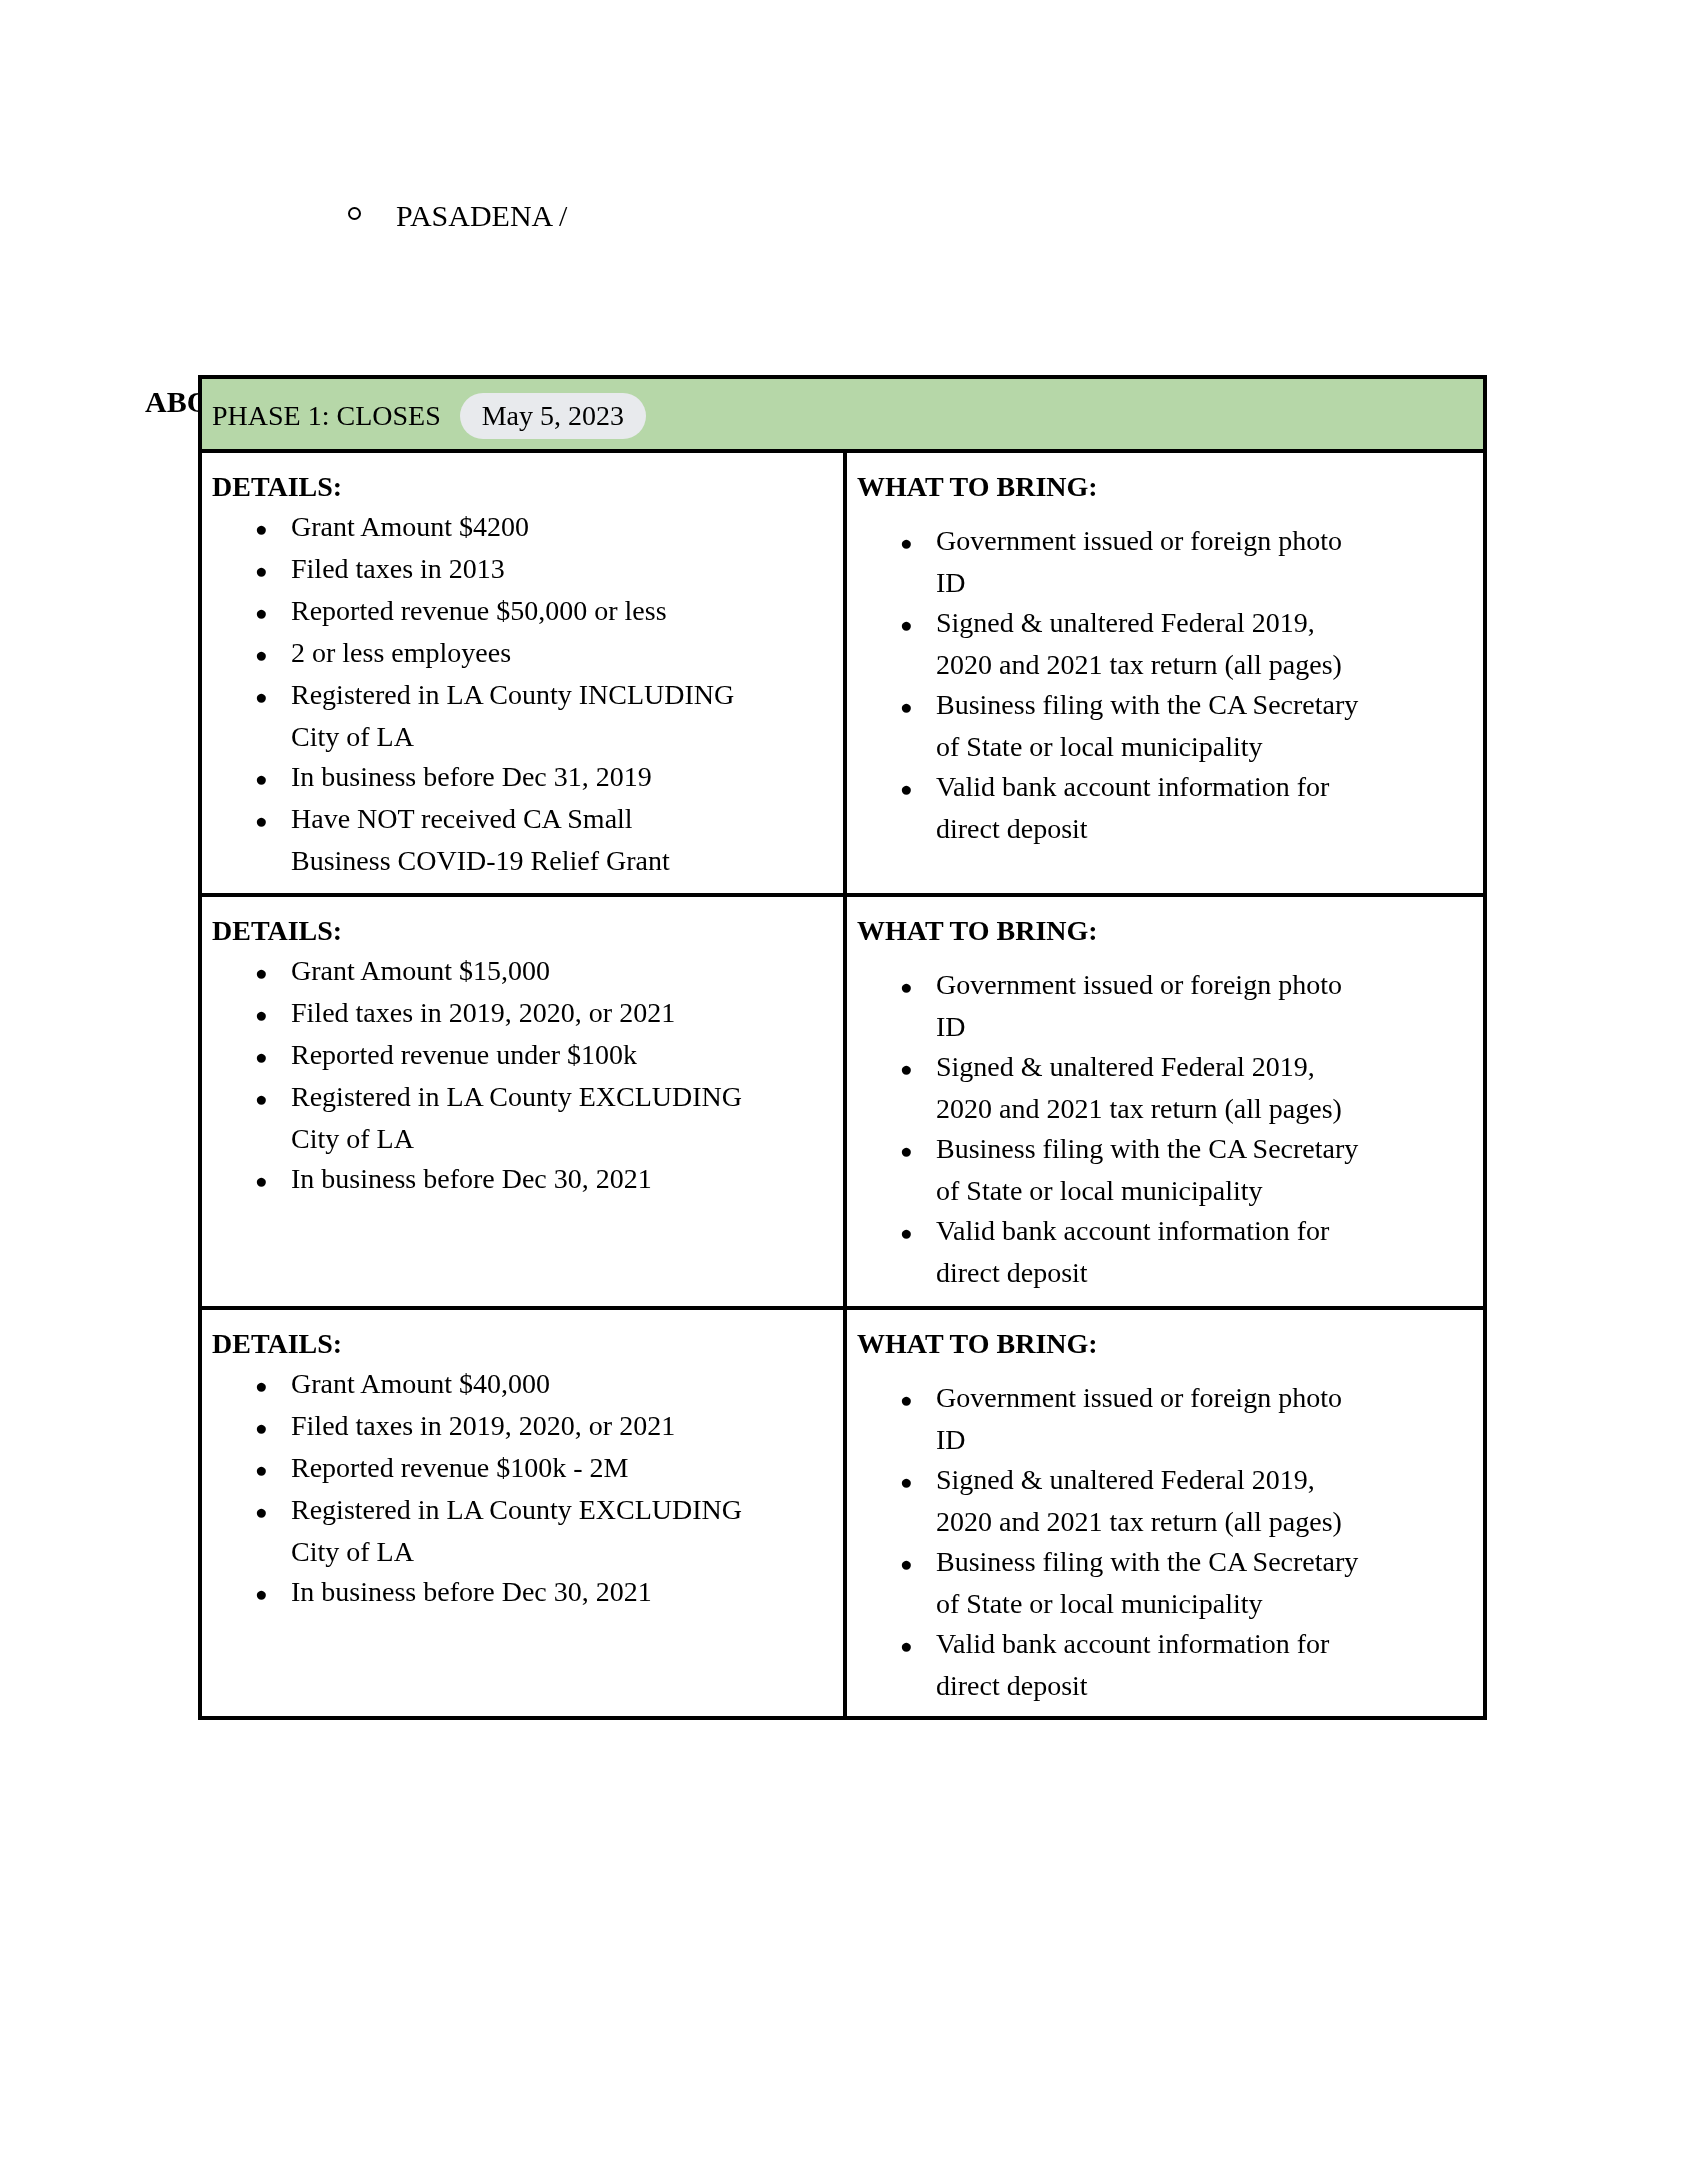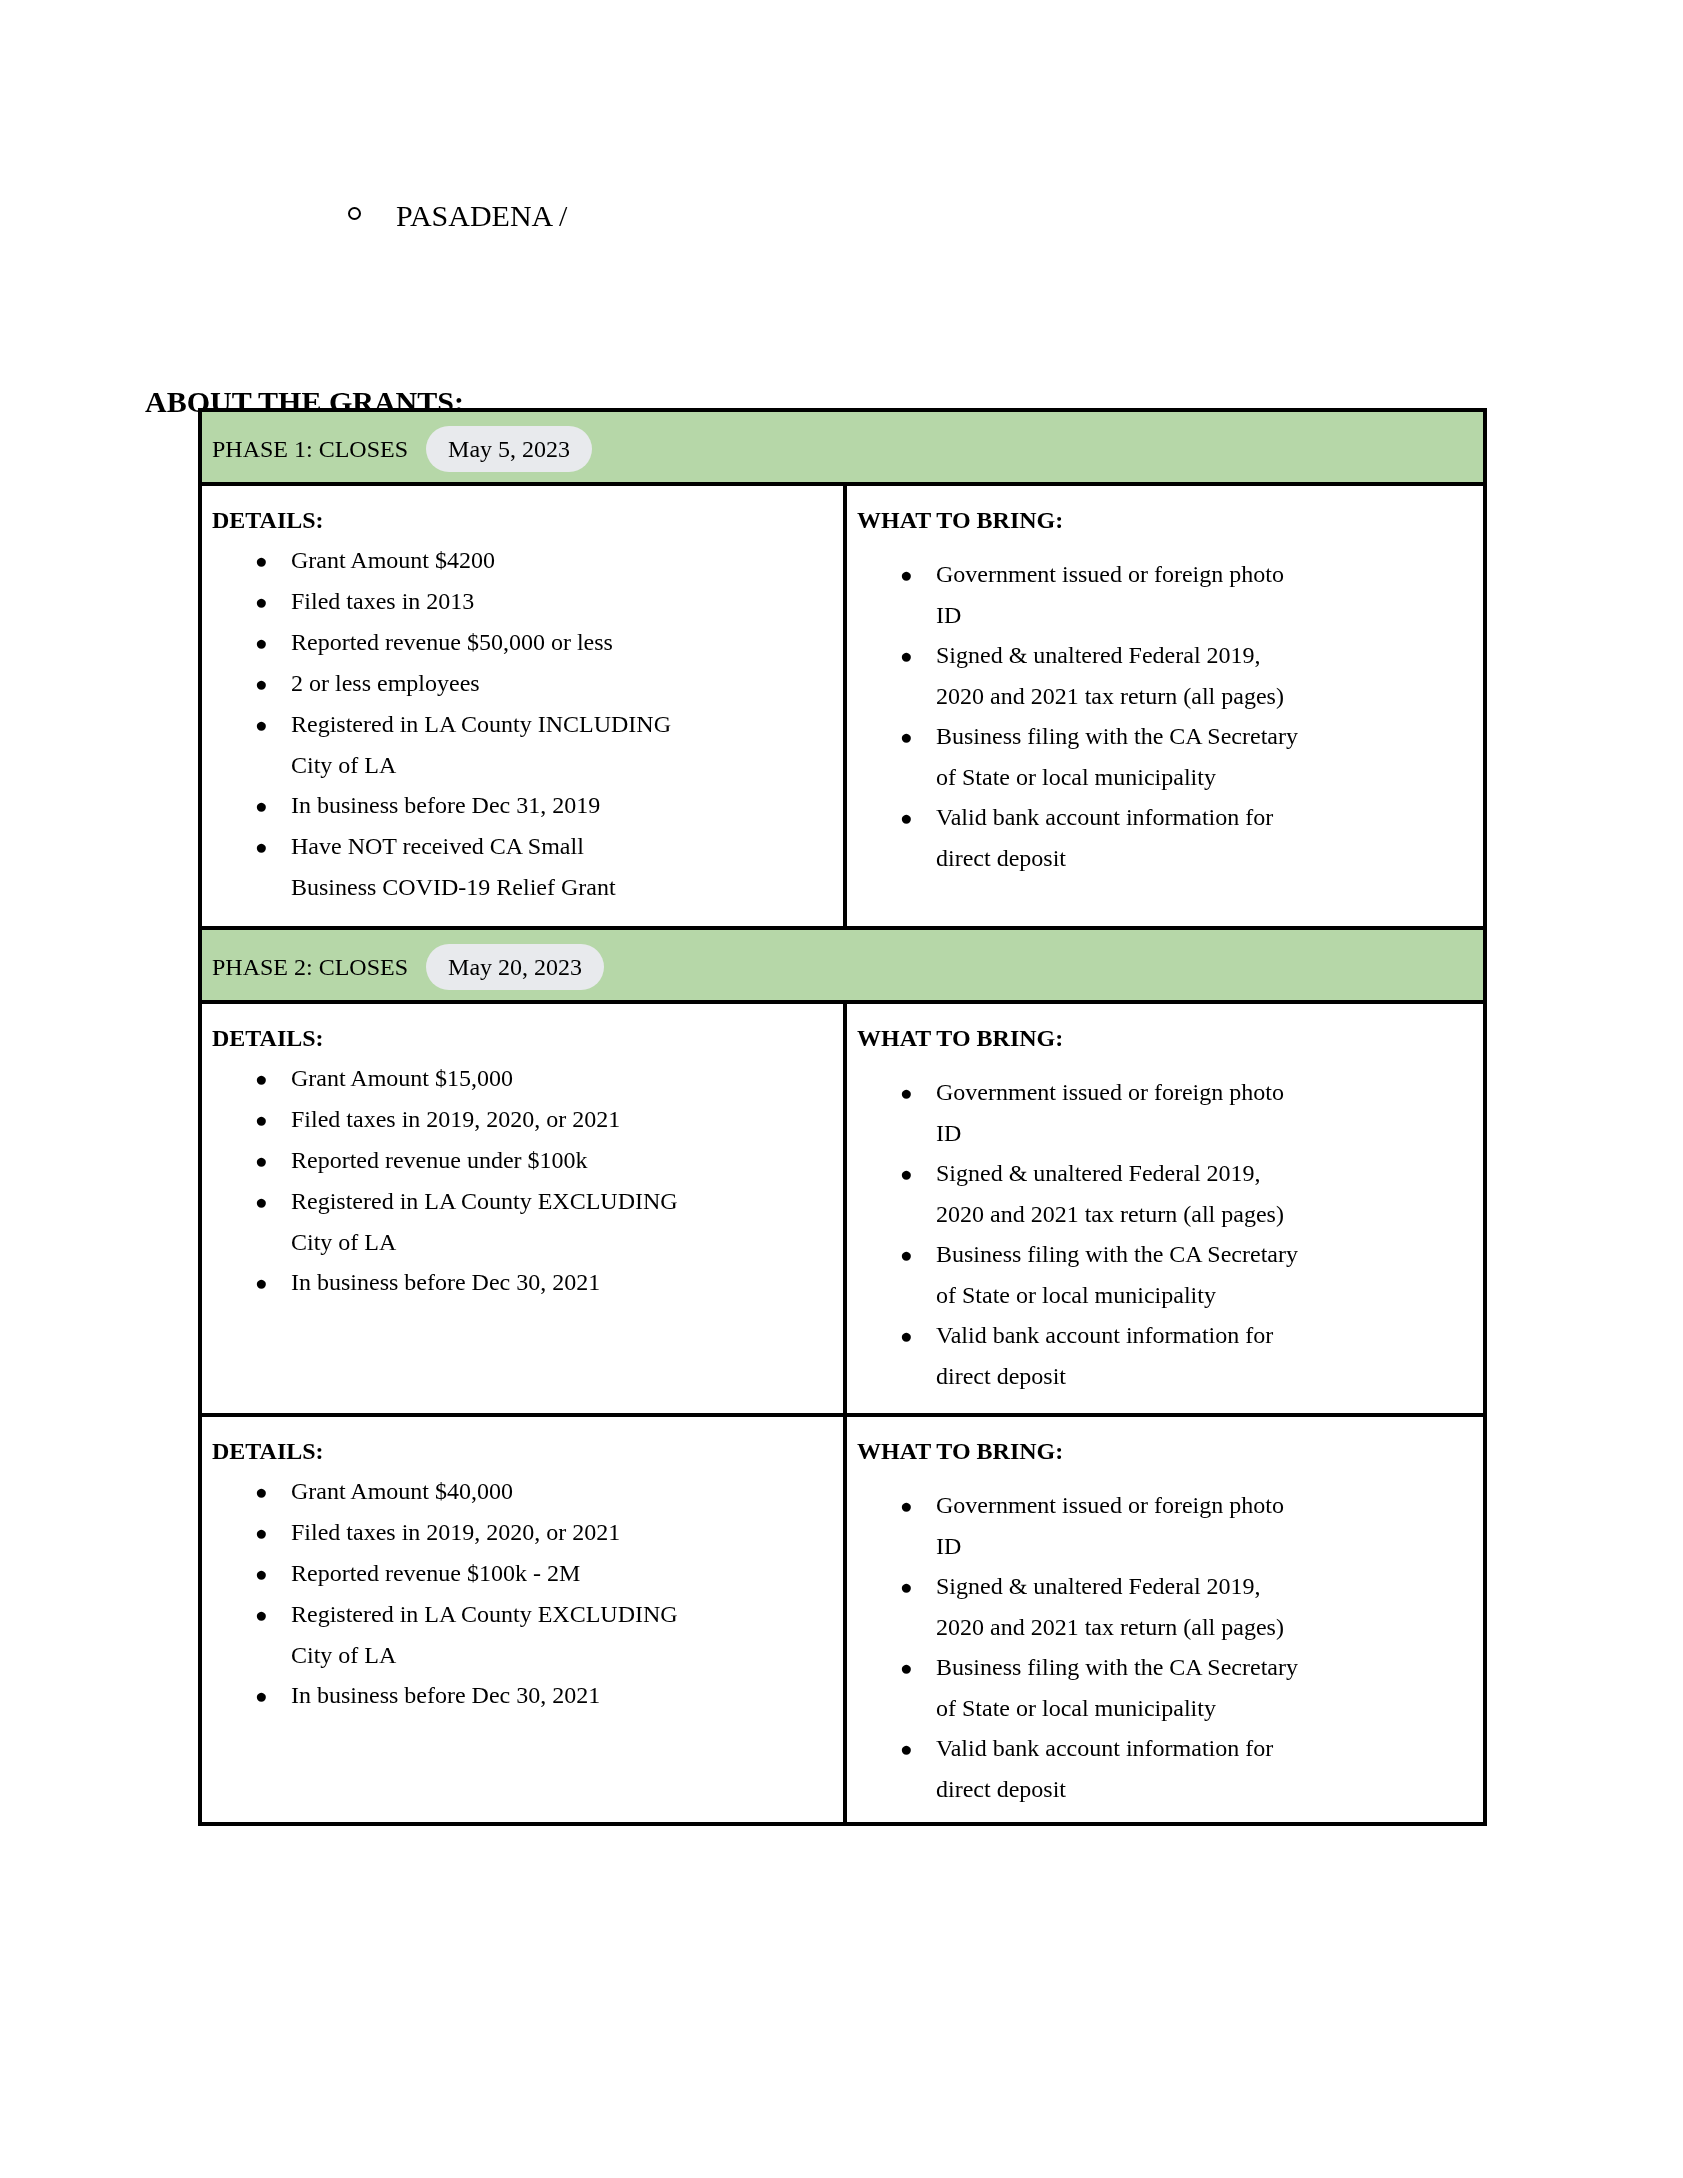--- a/index.html
+++ b/index.html
@@ -48,25 +48,25 @@
     top:354px;
     font-weight:bold;
     line-height:34px;
     white-space:nowrap;
     margin-top:31px;
   }
   
   table.grants{
     position:absolute;
     left:198px;
-    top:408px;
+    top:375px;
     width:1285px;
     border-collapse:collapse;
     table-layout:fixed;
-    font-size:24px;
+    font-size:28px;
   }
   table.grants td{
     border:4px solid var(--ink);
     vertical-align:top;
     padding:14px 12px 10px 10px;
   }
   td.hdr{
     background:var(--green);
     vertical-align:middle;
     height:74px;
@@ -155,26 +155,20 @@
               <li>Signed &amp; unaltered Federal 2019,
 2020 and 2021 tax return (all pages)</li>
               <li>Business filing with the CA Secretary
 of State or local municipality</li>
               <li>Valid bank account information for
 direct deposit</li>
             </ul>
       </td>
     </tr>
 
-    <tr>
-      <td class="hdr" colspan="2">
-        <span>PHASE 2: CLOSES</span>
-        <span class="chip">May 20, 2023</span>
-      </td>
-    </tr>
     <tr class="r4">
       <td>
         <div class="cell-label">DETAILS:</div>
         <ul class="blist details">
               <li>Grant Amount $15,000</li>
               <li>Filed taxes in 2019, 2020, or 2021</li>
               <li>Reported revenue under $100k</li>
               <li>Registered in LA County EXCLUDING
 City of LA</li>
               <li>In business before Dec 30, 2021</li>

